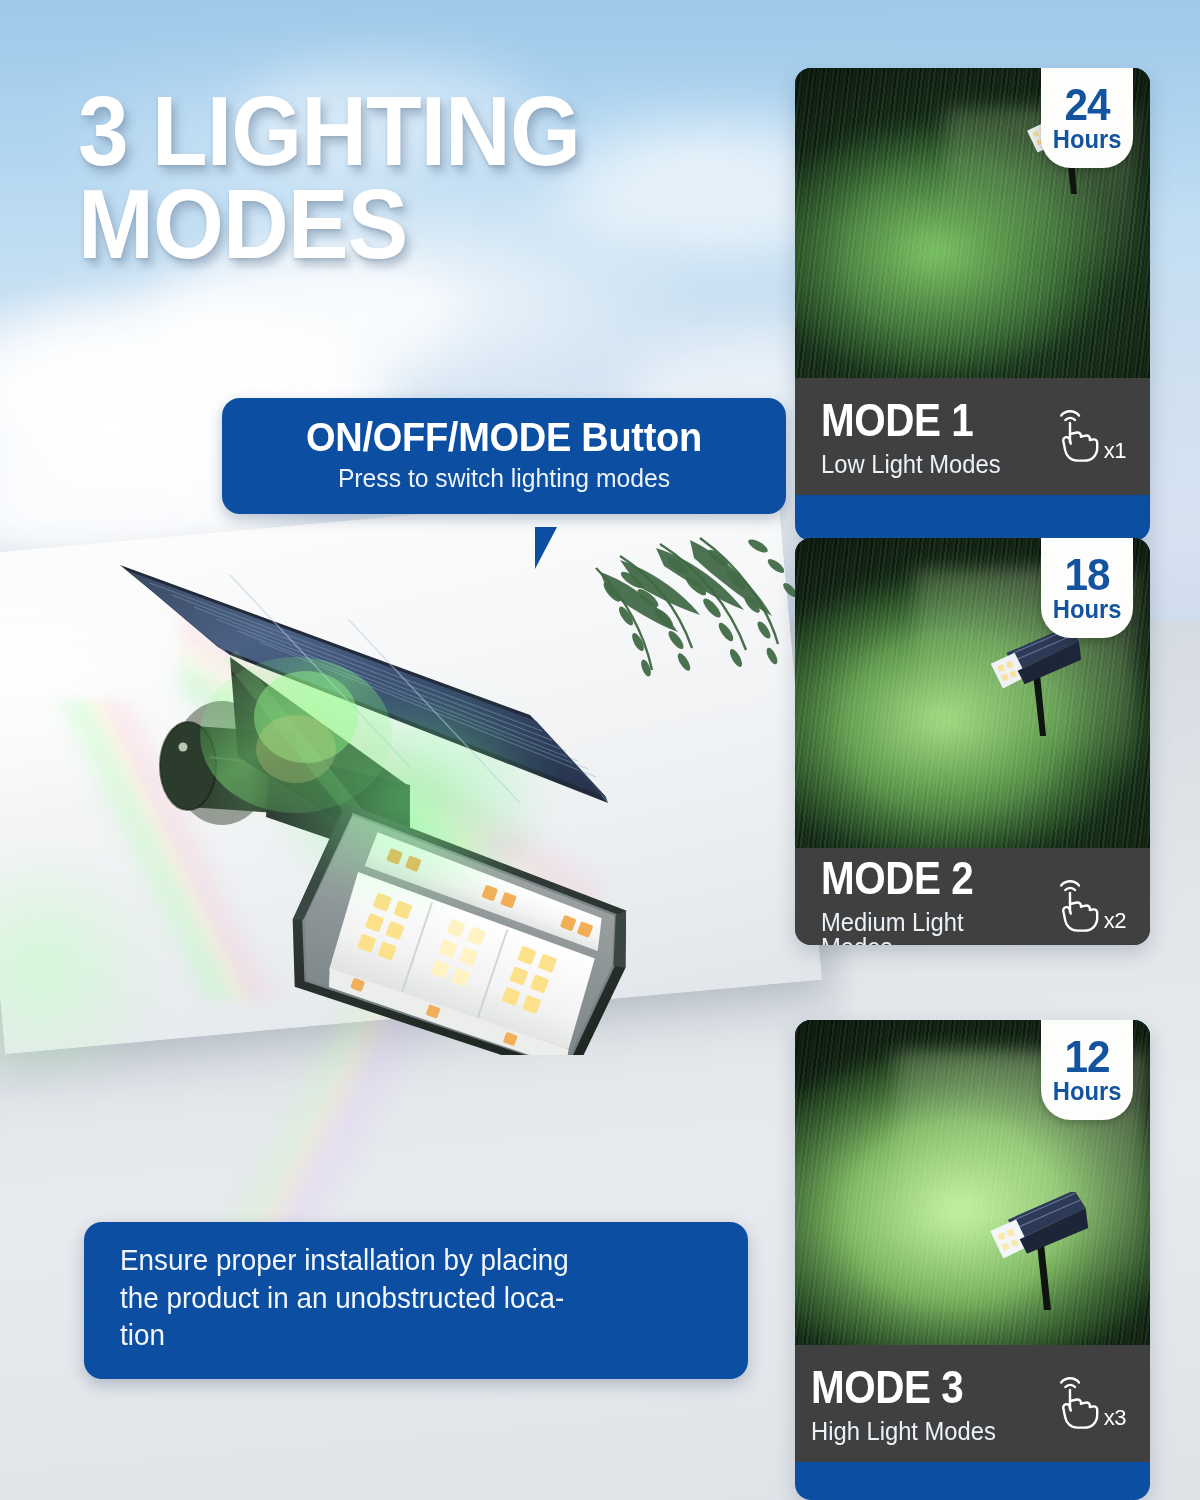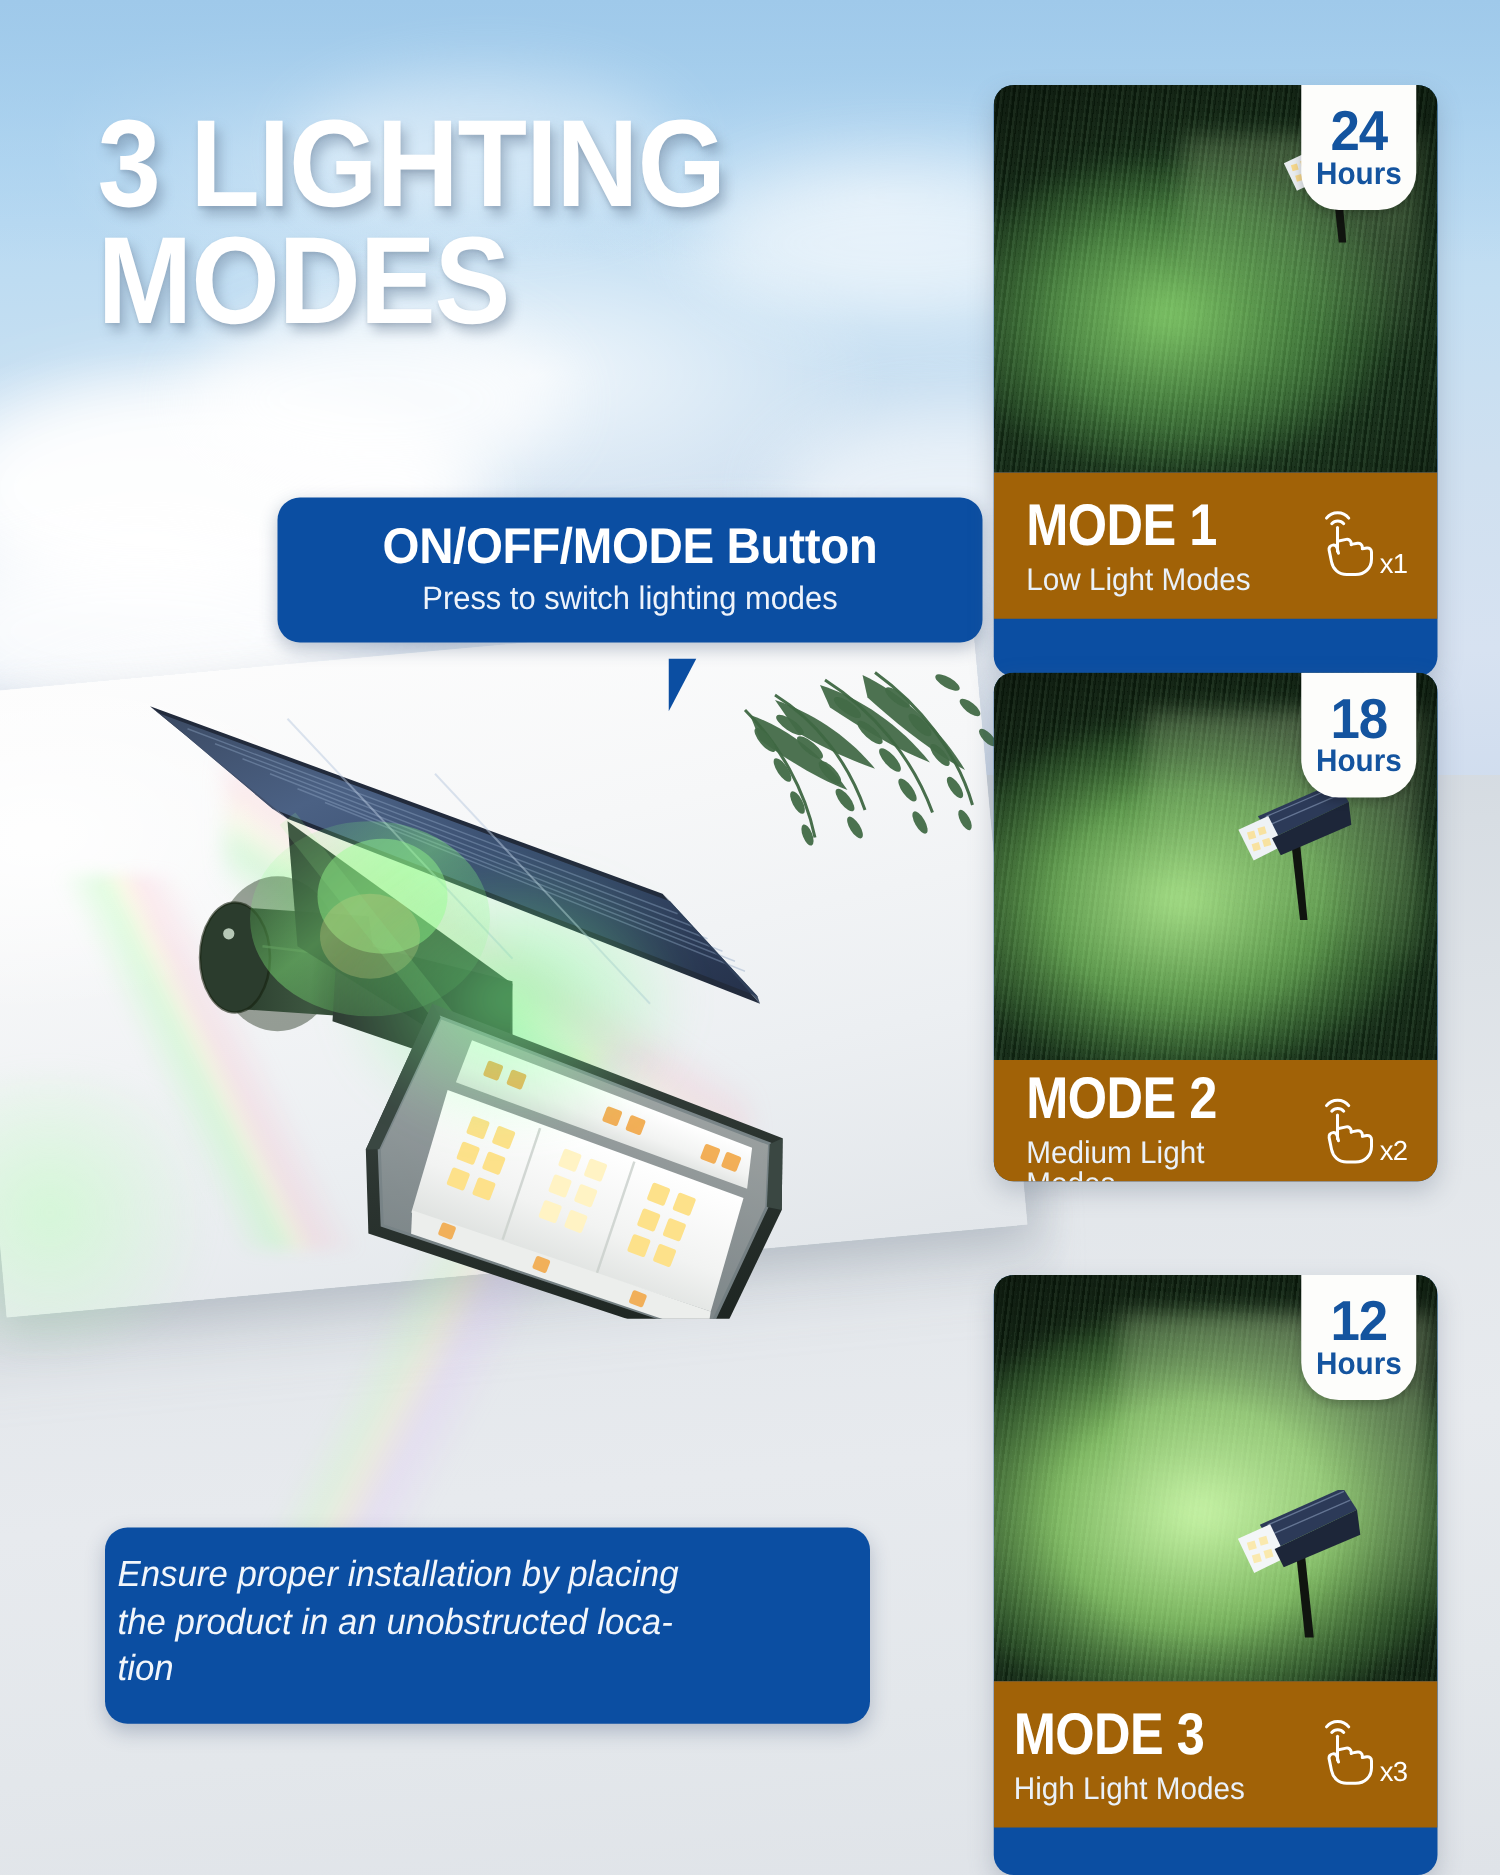--- a/index.html
+++ b/index.html
@@ -122,23 +122,23 @@
   .callout-tail{
     position:absolute;left:535px;top:527px;width:0;height:0;
     border-left:22px solid #0b4ea2;
     border-right:14px solid transparent;
     border-bottom:42px solid transparent;
   }
 
   
   .note{
     position:absolute;left:84px;top:1222px;width:592px;
-    background:#0b4ea2;border-radius:18px;padding:20px 10px 24px;
+    background:#0b4ea2;border-radius:18px;padding:20px 36px 24px;
     box-shadow:0 6px 16px rgba(30,55,95,.26);
-    color:#f2f6fb;font-size:29px;line-height:1.30;font-weight:400;font-style:italic;
+    color:#f2f6fb;font-size:29px;line-height:1.30;font-weight:400;
   }
   .note span{display:block;transform:scaleX(.96);transform-origin:left;}
 
   
   .card{position:absolute;left:795px;width:355px;border-radius:16px;overflow:hidden;
     box-shadow:0 8px 20px rgba(95,110,130,.30);background:#0b4ea2;}
   .card1{top:68px;height:473px;}
   .card2{top:538px;height:407px;}
   .card3{top:1020px;height:480px;}
 
@@ -186,21 +186,21 @@
     position:absolute;top:0;width:92px;height:100px;background:#fdfdfb;
     border-radius:0 0 30px 30px;
     display:flex;flex-direction:column;align-items:center;justify-content:center;
     box-shadow:0 3px 8px rgba(0,0,0,.22);
   }
   .badge-num{color:#14549f;font-size:45px;font-weight:700;line-height:.92;letter-spacing:-1px;transform:scaleX(.94);}
   .badge-unit{color:#14549f;font-size:25px;font-weight:700;line-height:1;margin-top:1px;transform:scaleX(.95);}
 
   
   .bar{
-    position:relative;background:#a16207;height:117px;
+    position:relative;background:#404040;height:117px;
     display:flex;align-items:center;justify-content:space-between;
     padding:0 20px 0 26px;box-sizing:border-box;
   }
   .bar3{height:117px;padding-left:16px;}
   .bar-text{display:flex;flex-direction:column;justify-content:center;}
   .bar-title{color:#fff;font-size:47px;font-weight:700;line-height:1;letter-spacing:-.5px;transform:scaleX(.86);transform-origin:left;}
   .bar-sub{color:#eaf1f9;font-size:25px;font-weight:400;line-height:1;margin-top:9px;transform:scaleX(.95);transform-origin:left;}
   .bar-right{display:flex;align-items:center;gap:4px;margin-right:4px;}
   .tapcount{color:#fff;font-size:22px;font-weight:400;letter-spacing:-.5px;margin-top:28px;}
 </style>

